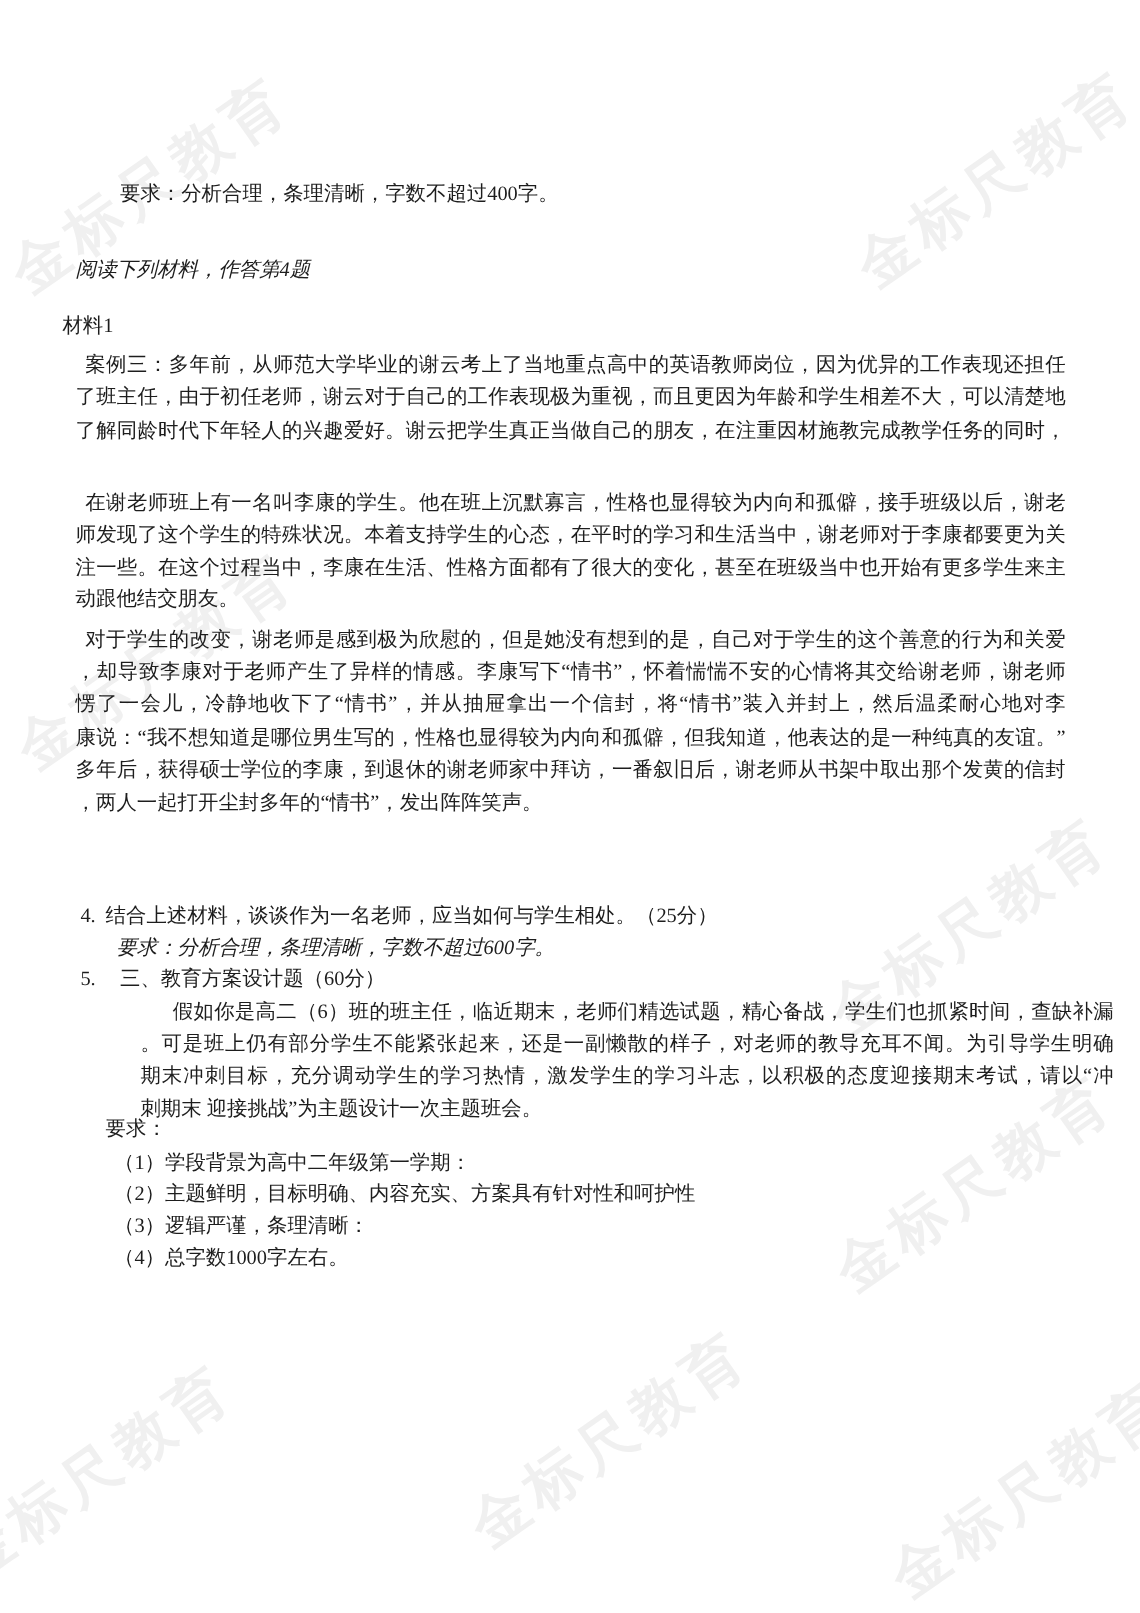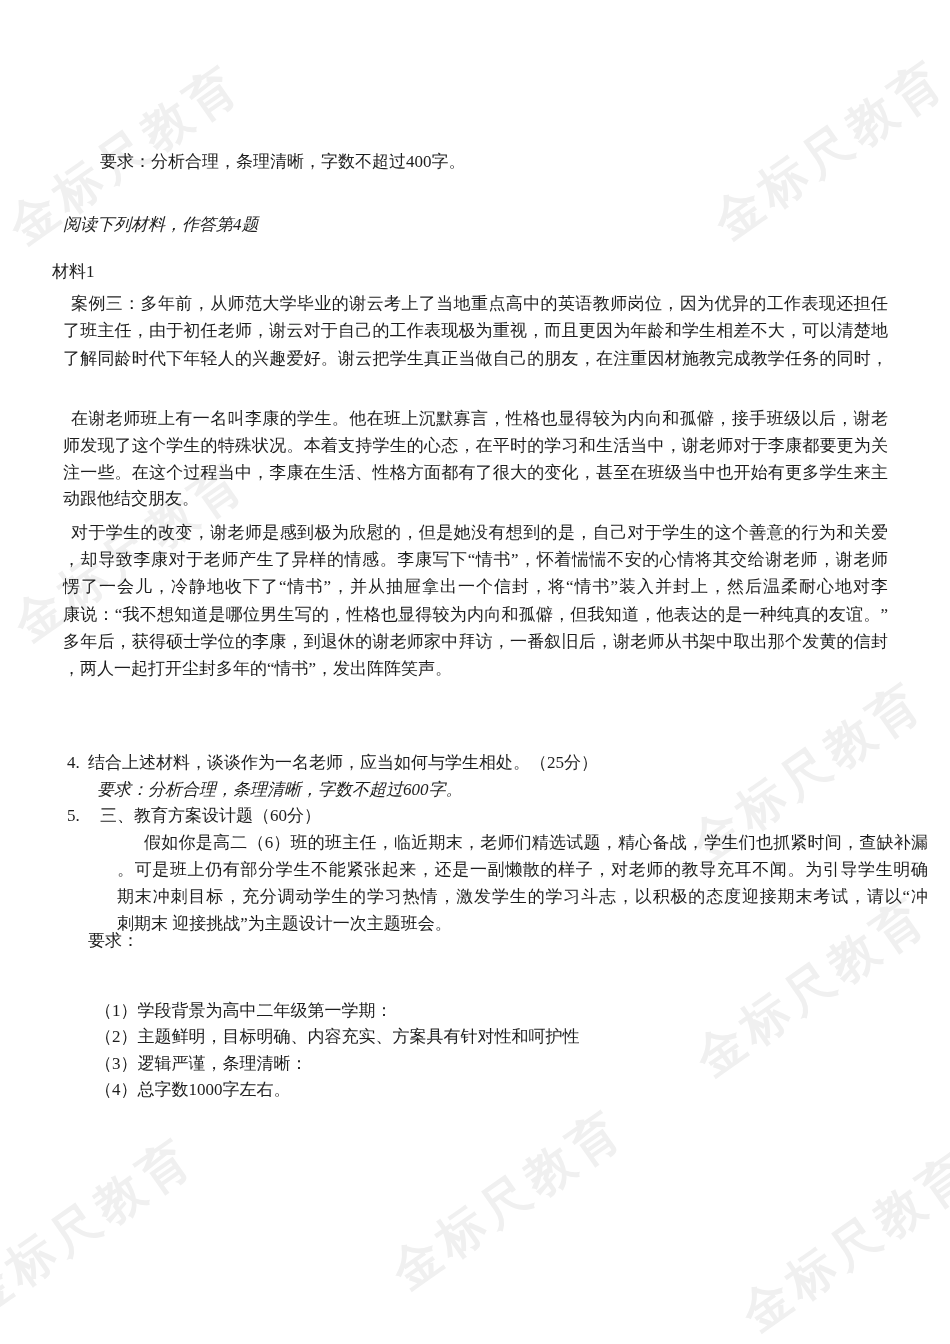--- a/index.html
+++ b/index.html
@@ -80,20 +80,20 @@
   </div>
 
   <div class="block" style="left:77px;top:829px;width:811px;line-height:27px;margin-left:40px;">
     <div class="jline ind27">假如你是高二（6）班的班主任，临近期末，老师们精选试题，精心备战，学生们也抓紧时间，查缺补漏</div>
     <div class="jline">。可是班上仍有部分学生不能紧张起来，还是一副懒散的样子，对老师的教导充耳不闻。为引导学生明确</div>
     <div class="jline">期末冲刺目标，充分调动学生的学习热情，激发学生的学习斗志，以积极的态度迎接期末考试，请以“冲</div>
     <div class="jline short">刺期末 迎接挑战”为主题设计一次主题班会。</div>
   </div>
 
   <div class="t" style="left:88px;top:930px;">要求：</div>
-  <div class="block items" style="left:95px;top:956px;line-height:26.3px;margin-top:42px;">
+  <div class="block items" style="left:95px;top:956px;line-height:26.3px;">
     <div>（1）学段背景为高中二年级第一学期：</div>
     <div>（2）主题鲜明，目标明确、内容充实、方案具有针对性和呵护性</div>
     <div>（3）逻辑严谨，条理清晰：</div>
     <div>（4）总字数1000字左右。</div>
   </div>
 
 </div>
 
 </body></html>

